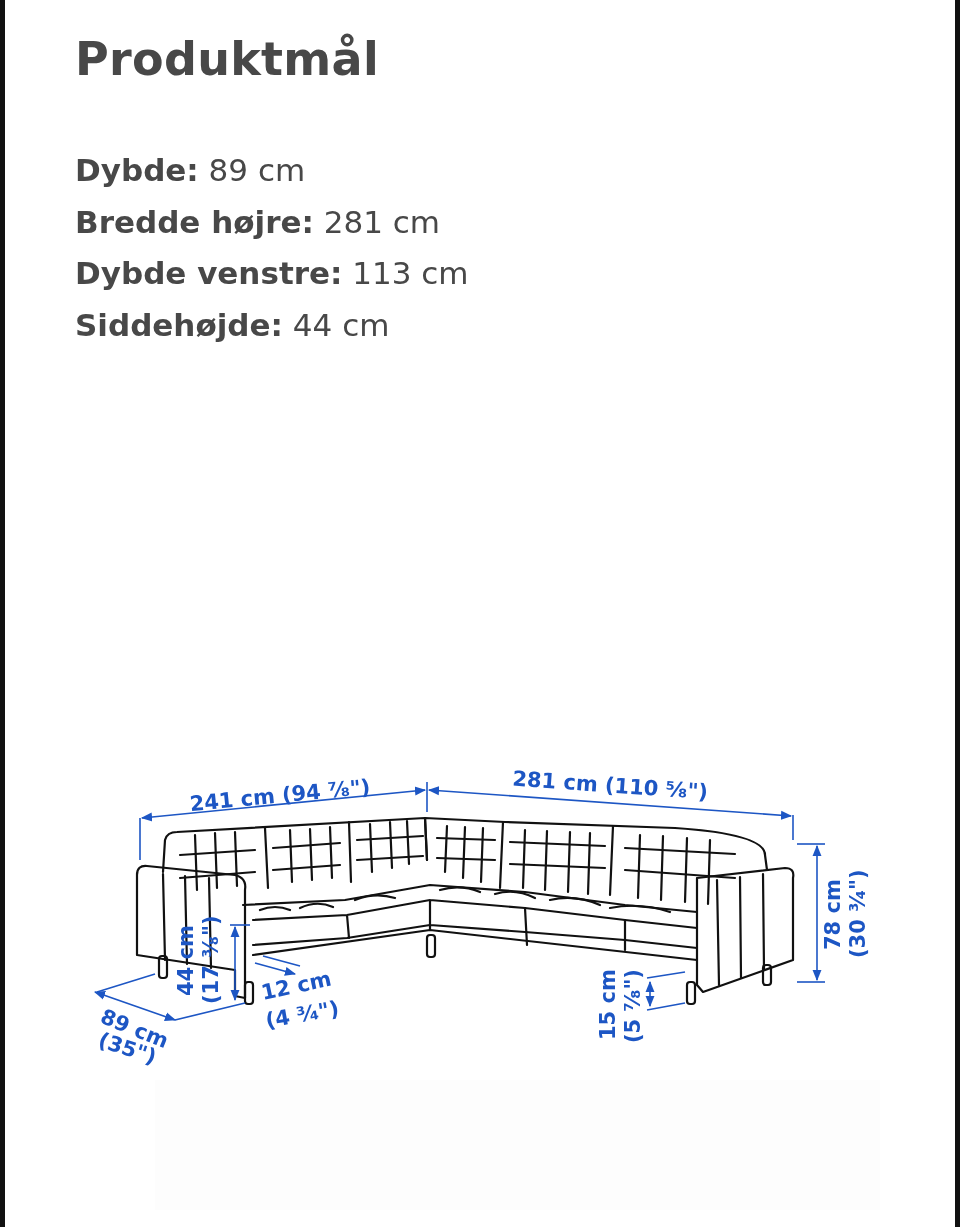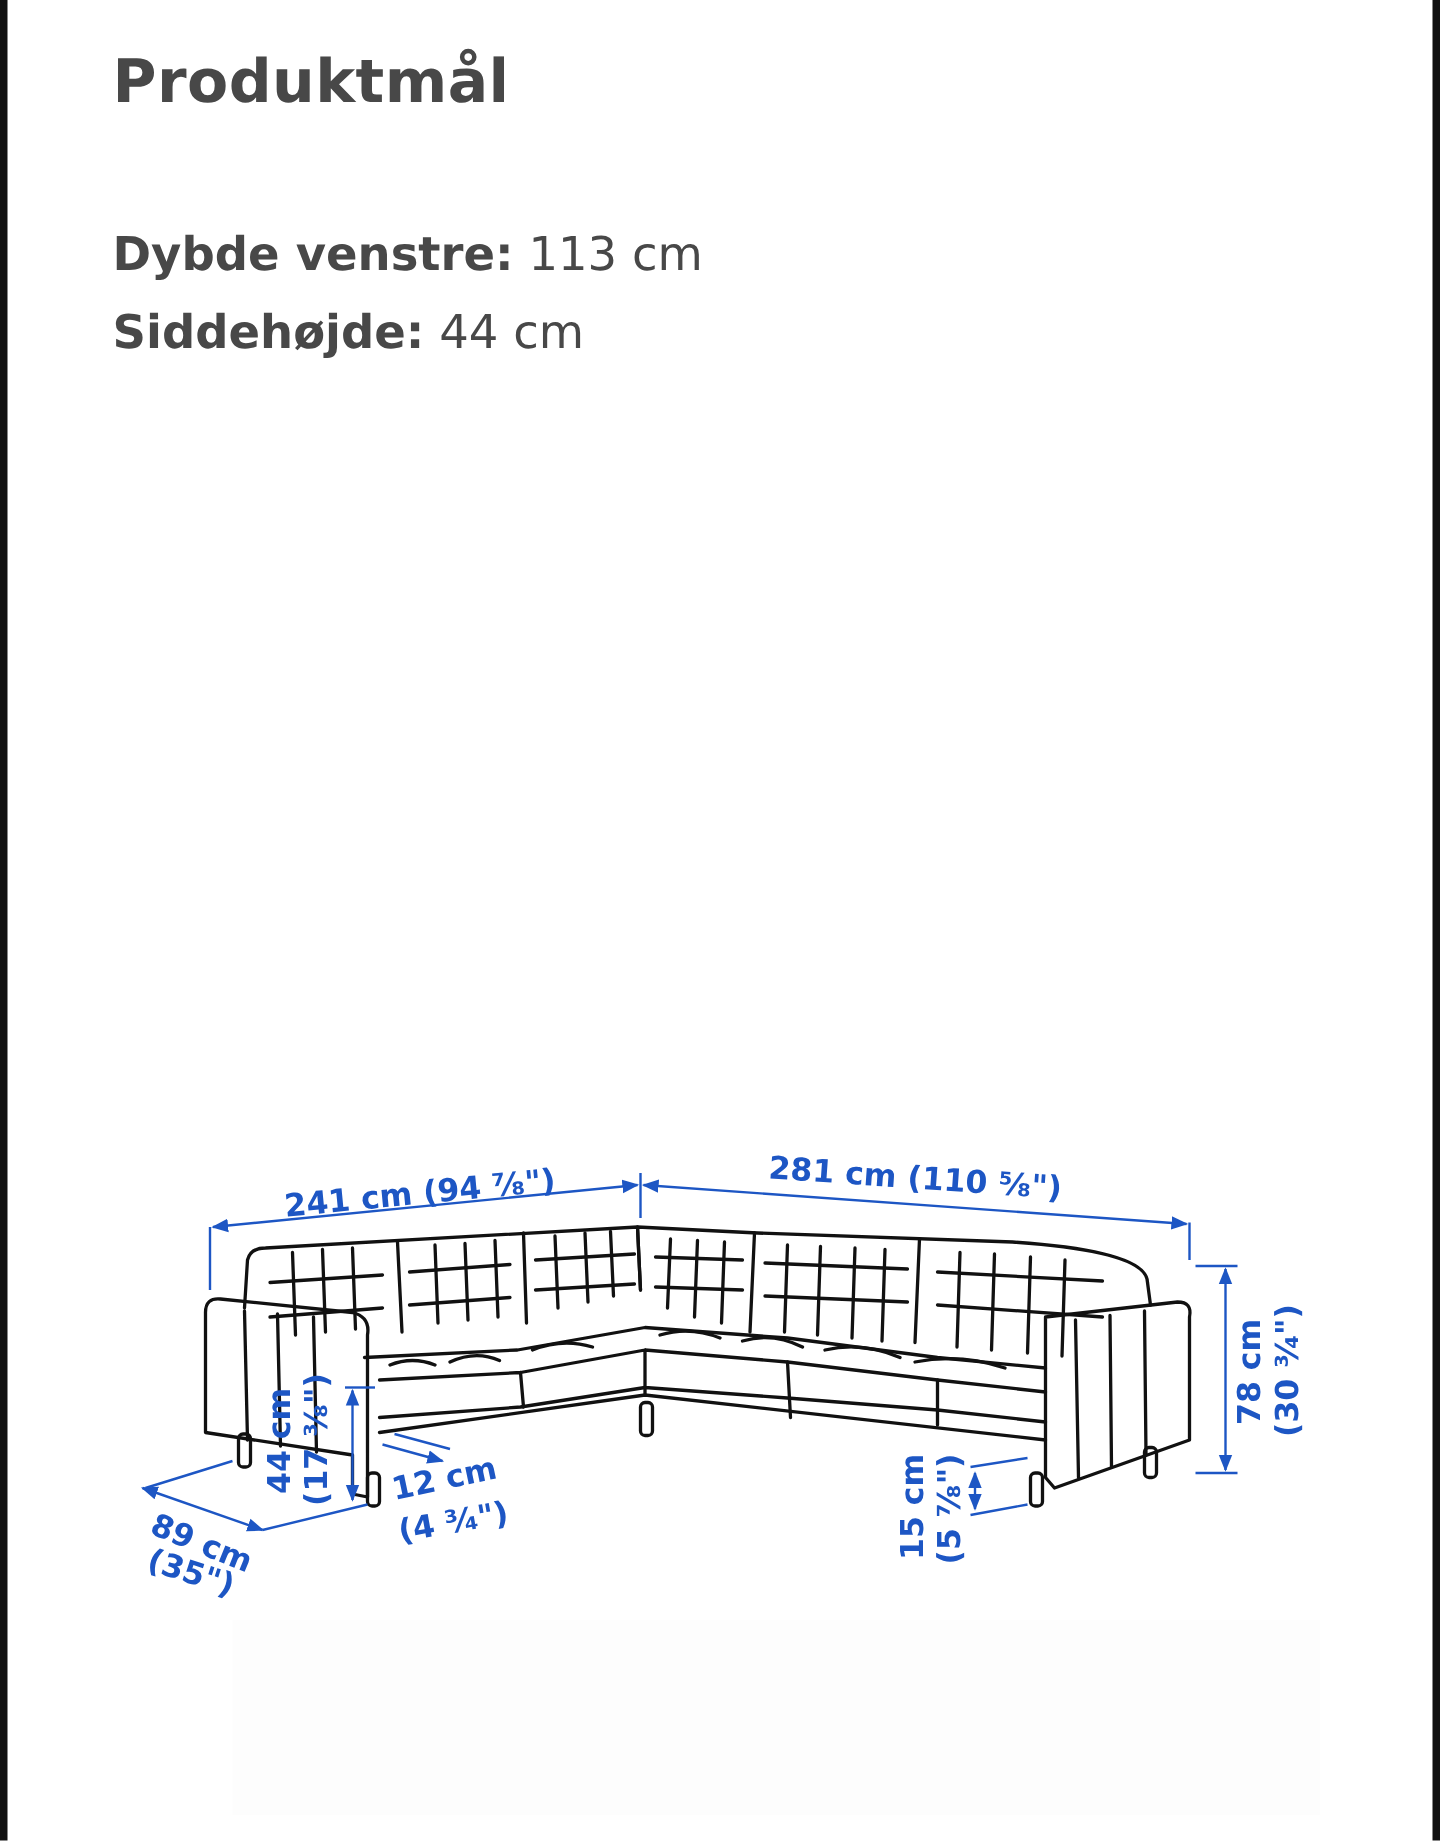--- a/index.html
+++ b/index.html
@@ -6,21 +6,21 @@
   body {
     width:960px; height:1227px; overflow:hidden; position:relative;
     background:#ffffff;
     font-family:"DejaVu Sans", "Liberation Sans", sans-serif;
     color:#484848;
   }
   .edge-left { position:absolute; left:0; top:0; width:5px; height:1227px; background:#111; }
   .edge-right { position:absolute; right:0; top:0; width:5px; height:1227px; background:#111; }
   .page-title {
     position:absolute; left:75px; top:32px; margin:0;
-    font-size:40px; font-weight:bold; color:#484848; letter-spacing:0.3px;
+    font-size:46px; font-weight:bold; color:#484848; letter-spacing:0.3px;
   }
   .dims { position:absolute; left:75px; top:145px; margin:0; padding:0; list-style:none; }
   .dim-row { font-size:31px; line-height:51.6px; color:#484848; white-space:nowrap; }
   .dim-label { font-weight:bold; }
   .dim-value { font-weight:normal; }
   .illustration { position:absolute; left:85px; top:760px; width:800px; height:320px; }
   .illustration svg { display:block; }
   .dl { font-family:"DejaVu Sans", sans-serif; font-weight:bold; fill:#1d56c4; font-size:21px; }
   .bottom-fade {
     position:absolute; left:155px; top:1080px; width:725px; height:130px; background:#fdfdfd;
@@ -28,20 +28,28 @@
 </style>
 </head>
 <body>
 
 <div class="edge-left"></div>
 <div class="edge-right"></div>
 
 <h1 class="page-title">Produktmål</h1>
 
 <ul class="dims">
+  <li class="dim-row">
+    <span class="dim-label">Dybde:</span>
+    <span class="dim-value">89 cm</span>
+  </li>
+  <li class="dim-row">
+    <span class="dim-label">Bredde højre:</span>
+    <span class="dim-value">281 cm</span>
+  </li>
   <li class="dim-row">
     <span class="dim-label">Dybde venstre:</span>
     <span class="dim-value">113 cm</span>
   </li>
   <li class="dim-row">
     <span class="dim-label">Siddehøjde:</span>
     <span class="dim-value">44 cm</span>
   </li>
 </ul>
 

